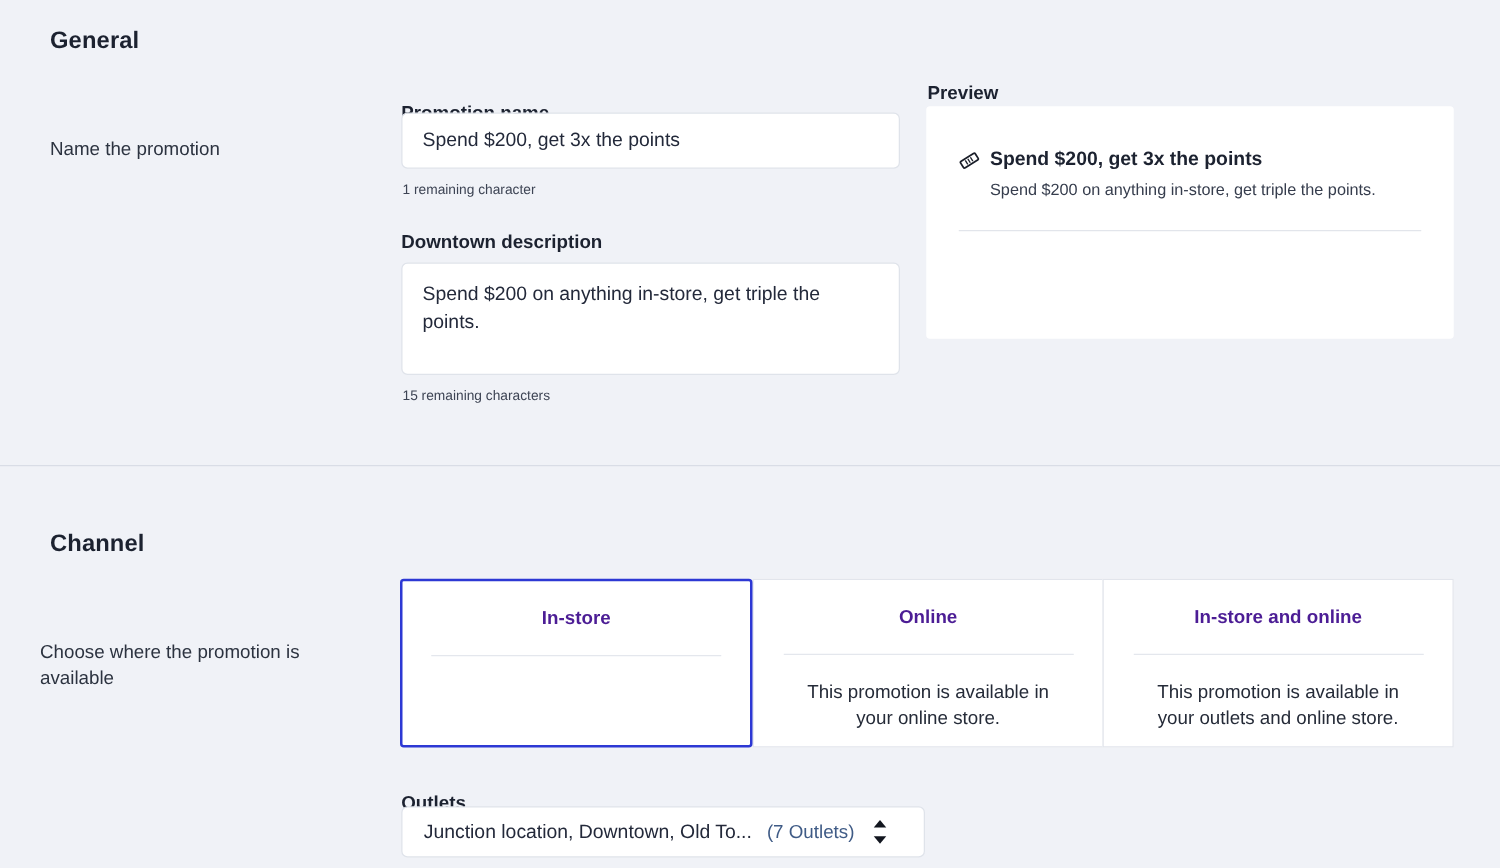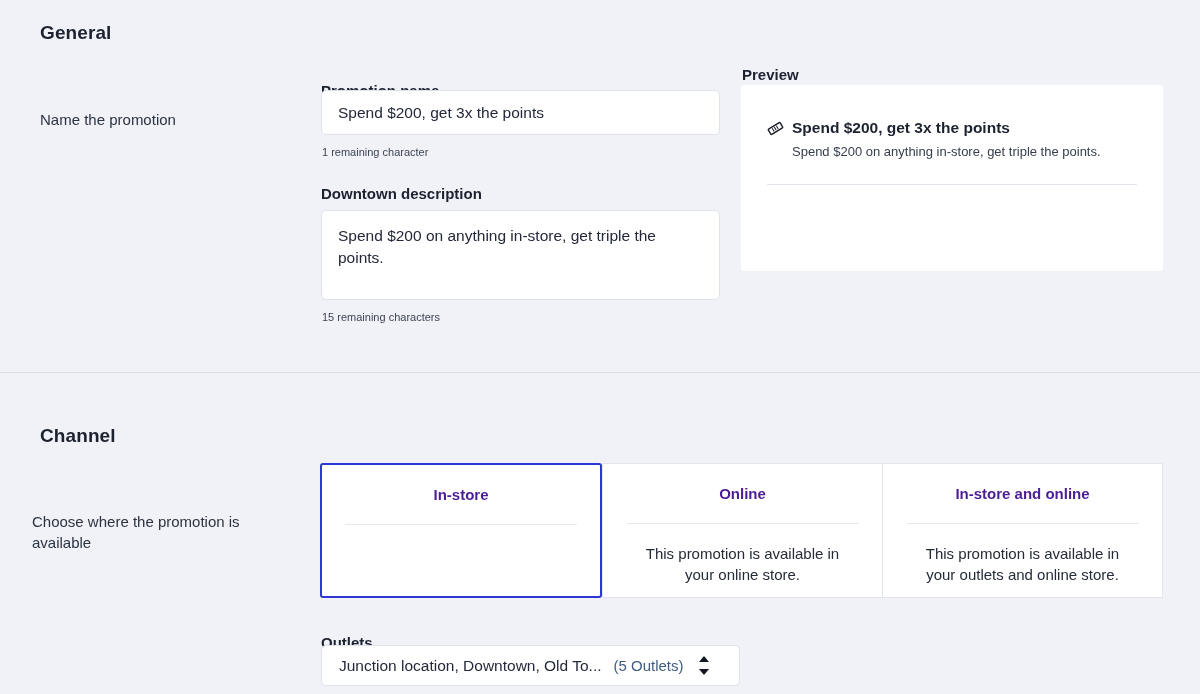--- a/index.html
+++ b/index.html
@@ -297,21 +297,21 @@
         <div class="channel-name">In-store and online</div>
         <div class="channel-rule"></div>
         <div class="channel-text">This promotion is available in your outlets and online store.</div>
       </div>
     </div>
 
     <div class="field-label" style="left:321px; top:618px;margin-top:16px;">Outlets</div>
 
     <div class="select-input" style="left:321px; top:645px; width:419px; height:41px;">
       <span class="select-value">Junction location, Downtown, Old To...</span>
-      <span class="select-count">(5 Outlets)</span>
+      <span class="select-count">(7 Outlets)</span>
       <span class="stepper">
         <span class="tri up"></span>
         <span class="tri down"></span>
       </span>
     </div>
   </div>
 
 </div>
 
 </body></html>

